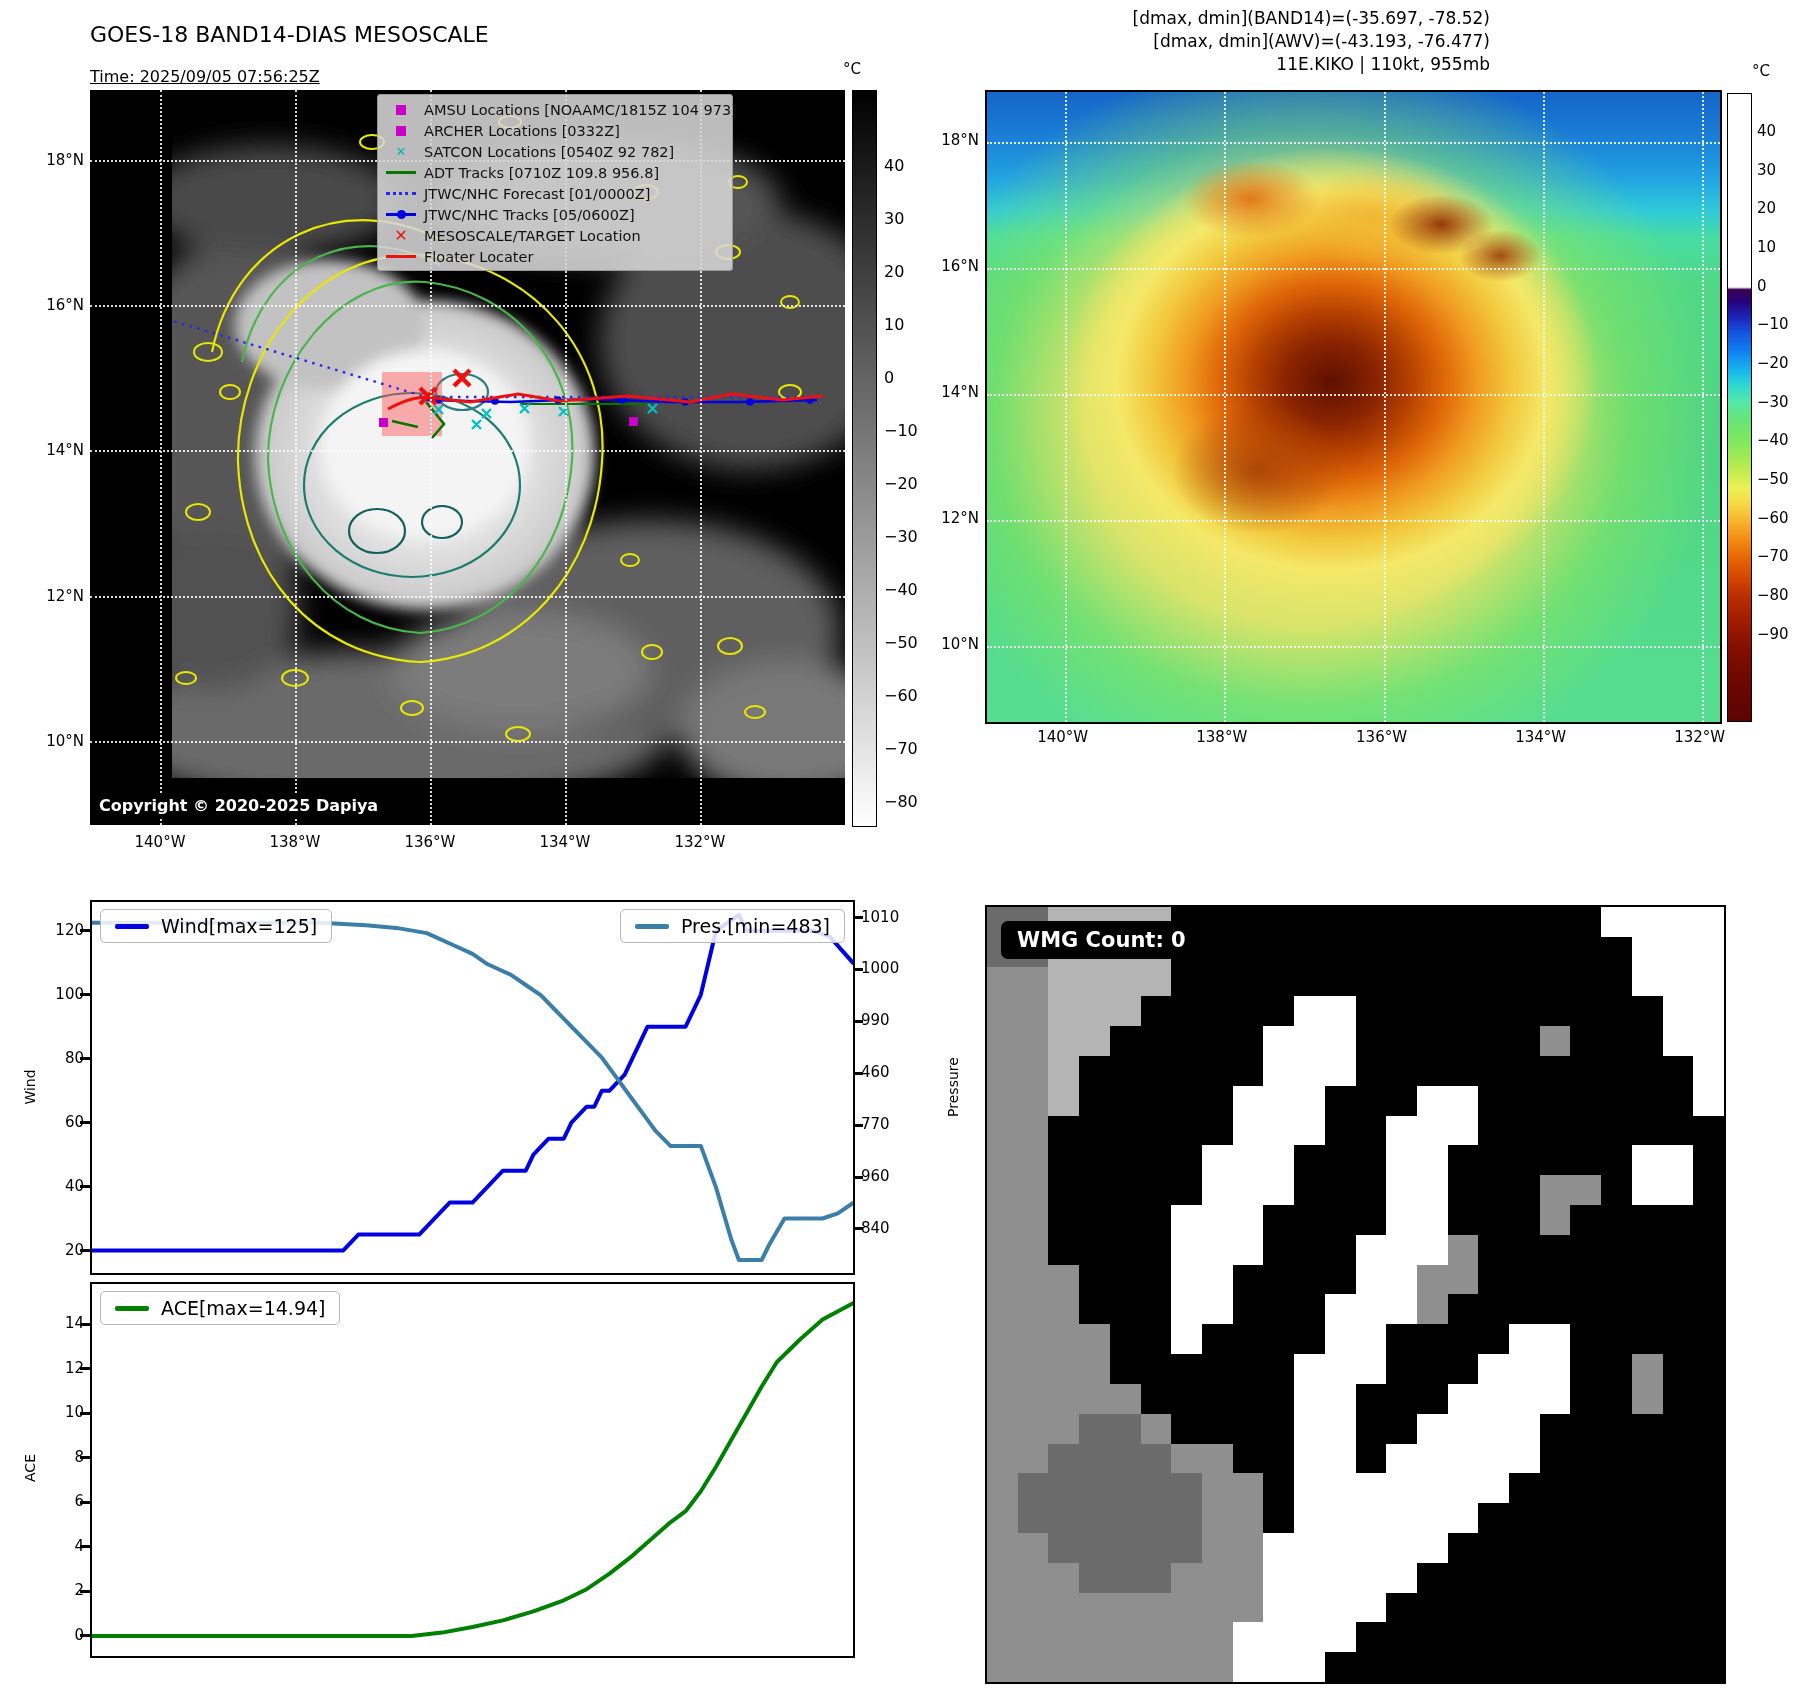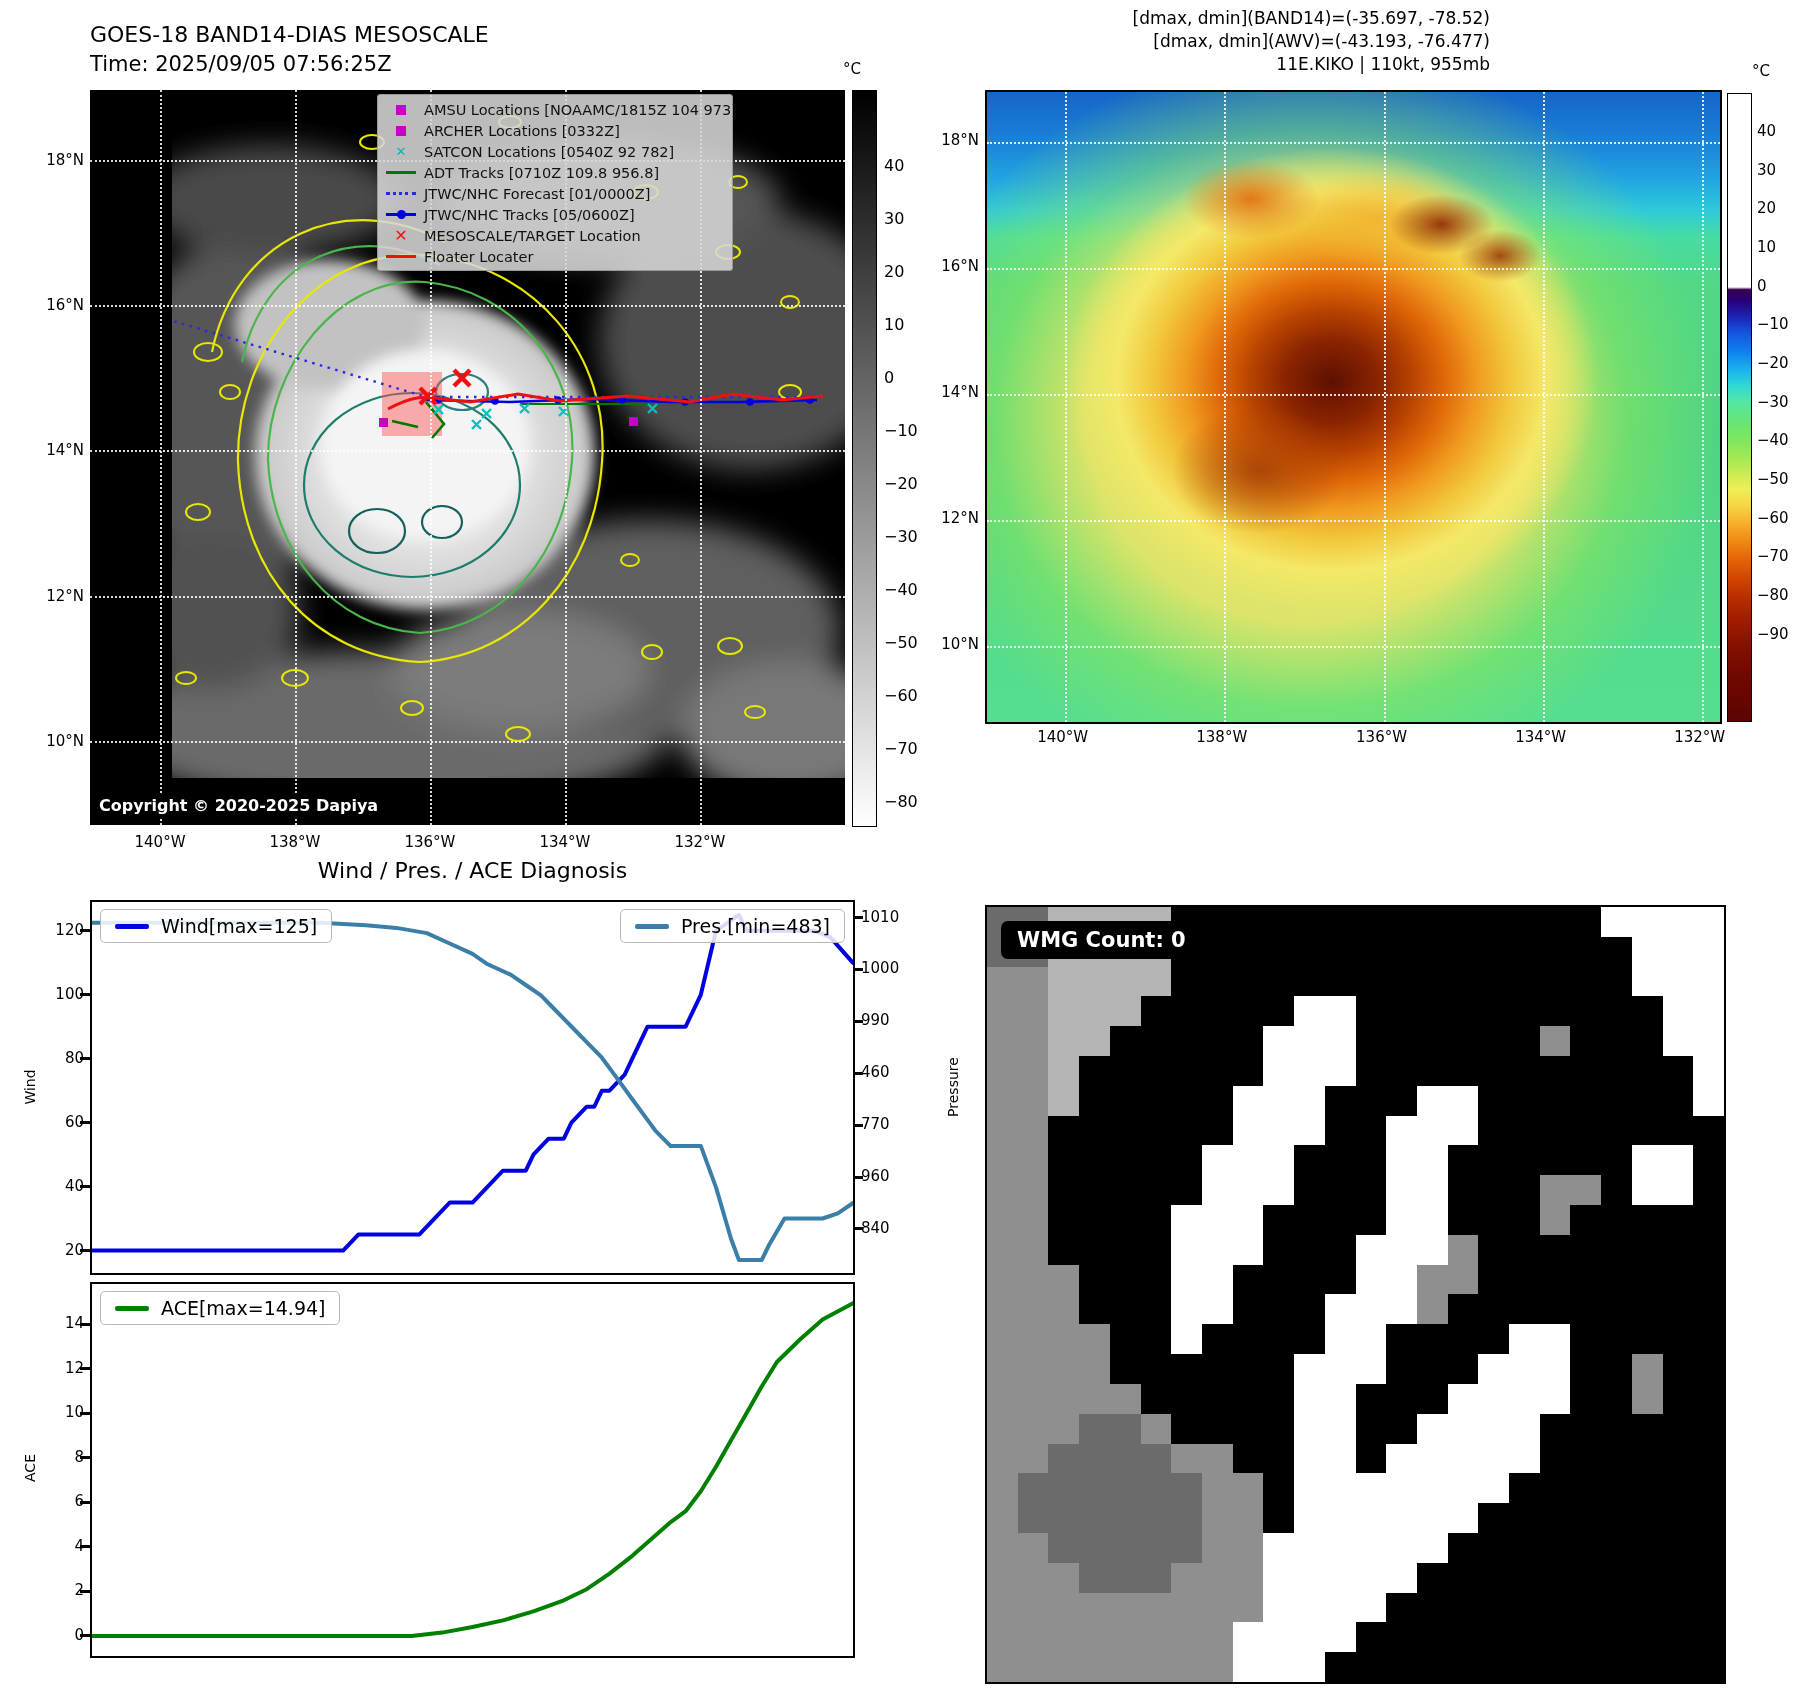--- a/index.html
+++ b/index.html
@@ -1,21 +1,21 @@
 <!DOCTYPE html>
 <html><head>
 <meta charset="utf-8">
 <style>
   html,body{margin:0;padding:0;background:#ffffff;}
   #stage{position:relative;width:1797px;height:1690px;background:#ffffff;
          font-family:"DejaVu Sans","Liberation Sans",sans-serif;color:#000;overflow:hidden;}
   .abs{position:absolute;}
   
   #p1-title{left:90px;top:22px;font-size:22px;}
-  #p1-time{left:90px;top:52px;font-size:21px;}
+  #p1-time{left:90px;top:67px;font-size:16px;text-decoration:underline;}
   #p1-img{left:90px;top:90px;width:755px;height:735px;background:#000;overflow:hidden;}
   #p1-img svg{position:absolute;left:0;top:0;}
   .gridline-h{position:absolute;left:0;width:100%;height:0;border-top:2px dotted rgba(255,255,255,.85);z-index:5;}
   .gridline-v{position:absolute;top:0;height:100%;width:0;border-left:2px dotted rgba(255,255,255,.85);z-index:5;}
   #p1-legend{position:absolute;left:287px;top:4px;width:354px;background:rgba(214,214,214,0.88);
              border:1px solid #999;border-radius:3px;z-index:8;padding:4px 0 3px 0;}
   .lg-row{display:flex;align-items:center;height:21px;}
   .lg-mark{width:46px;display:flex;justify-content:center;align-items:center;flex:0 0 46px;}
   .lg-label{font-size:14.5px;color:#111;white-space:nowrap;}
   .mk-sq{width:10px;height:10px;display:inline-block;}
@@ -258,21 +258,20 @@
       <div class="gridline-v" style="left: 77.698px;"></div>
       <div class="gridline-v" style="left: 236.759px;"></div>
       <div class="gridline-v" style="left: 396.553px;"></div>
       <div class="gridline-v" style="left: 555.614px;"></div>
       <div class="gridline-v" style="left: 714.675px;"></div>
     </div>
 
   <div class="abs cb" id="p2-cbar"></div>
   <div class="abs cbunit" style="left:1752px;top:62px;">°C</div>
 
-  <div class="abs" id="diag-title">Wind / Pres. / ACE Diagnosis</div>
   <div class="plot" id="chart-wind">
       <svg width="761" height="371">
         <polyline points="0.0,348.6 251.1,348.6 266.3,332.6 327.2,332.6 342.4,316.6 357.7,300.6 380.5,300.6 395.7,284.6 410.9,268.7 433.8,268.7 441.4,252.7 456.6,236.7 471.8,236.7 479.4,220.7 494.7,204.7 502.3,204.7 509.9,188.7 517.5,188.7 532.7,172.7 540.3,156.7 547.9,140.7 555.5,124.7 593.6,124.7 608.8,92.8 616.4,60.8 624.0,28.8 646.9,12.8 654.5,28.8 722.9,28.8 738.2,35.2 761.0,60.8" fill="none" stroke="#0000e0" stroke-width="4" stroke-linejoin="round" stroke-linecap="round"></polyline>
         <polyline points="0.0,20.8 228.3,20.8 274.0,23.3 304.4,25.9 334.8,31.1 357.7,41.5 380.5,51.9 395.7,62.3 418.6,72.6 433.8,83.0 449.0,93.4 464.2,109.0 479.4,124.5 494.7,140.1 509.9,155.7 525.1,176.4 540.3,197.2 555.5,217.9 563.1,228.3 578.4,243.9 608.8,243.9 624.0,285.4 639.2,337.3 646.9,358.0 669.7,358.0 677.3,342.5 692.5,316.5 730.6,316.5 745.8,311.3 761.0,301.0" fill="none" stroke="#3b7ea8" stroke-width="4" stroke-linejoin="round" stroke-linecap="round"></polyline>
       </svg>
       <div class="plot-legend" style="left: 8px; top: 7px;">
         <div class="sw" style="background: rgb(0, 0, 224);"></div>
         <div class="lt">Wind[max=125]</div>
       </div>
       <div class="plot-legend" style="right: 8px; top: 7px;">

